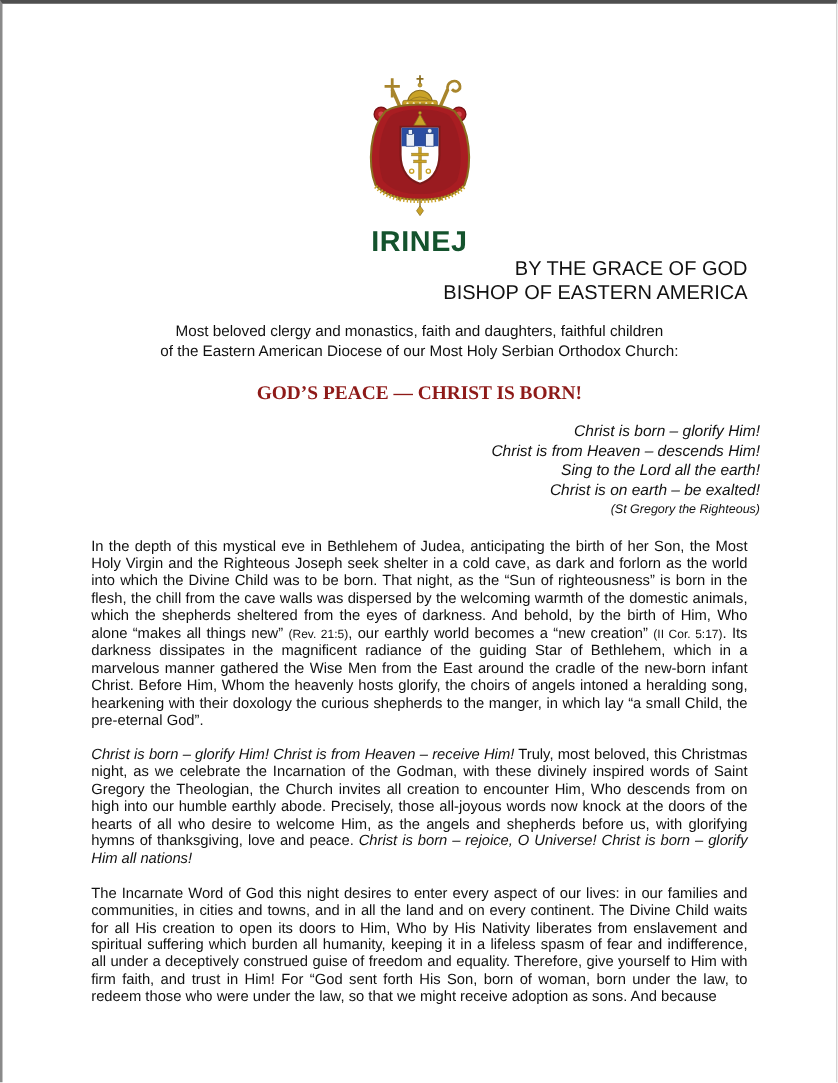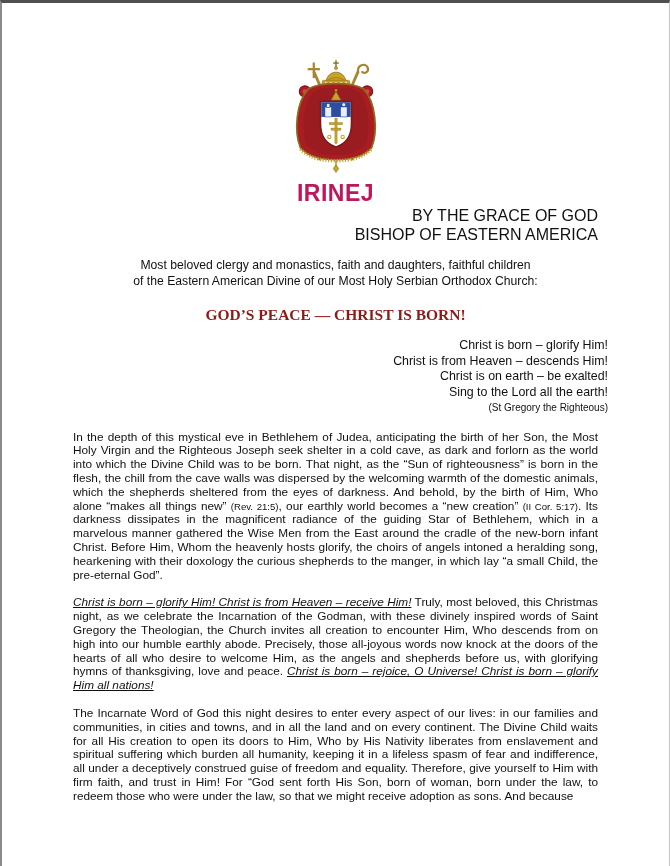--- a/index.html
+++ b/index.html
@@ -53,20 +53,21 @@
     margin: 17px 0 0 0;
     text-align: center;
     font-size: 15.5px;
     line-height: 17px;
     font-weight: bold;
     font-family: Liberation Serif, serif;
   }
   .epigraph {
     margin: 15px -10px 0 0;
     text-align: right;
+    font-style: italic;
     font-size: 12.4px;
     line-height: 15.6px;
   }
   .epigraph .attribution {
     font-size: 10px;
     line-height: 13px;
   }
   .para {
     margin: 14px 0 0 0;
     text-align: justify;
@@ -74,21 +75,20 @@
     line-height: 13.8px;
   }
   .para.first {
     margin-top: 17px;
   }
   .ref {
     font-size: 9.6px;
   }
   .em {
     font-style: italic;
-    text-decoration: underline;
   }
 </style>
 </head>
 <body>
 
 <div class="page">
   <div class="content">
 
     <svg class="crest" viewBox="0 0 180 210" aria-hidden="true">
 
@@ -138,33 +138,33 @@
       <rect x="88" y="106" width="4" height="46" fill="#c9a227" stroke="#8a6d1f" stroke-width="0.6"></rect>
       <rect x="78" y="114" width="24" height="4" fill="#c9a227" stroke="#8a6d1f" stroke-width="0.6"></rect>
       <rect x="81" y="124" width="18" height="4" fill="#c9a227" stroke="#8a6d1f" stroke-width="0.6"></rect>
       <circle cx="78" cy="140" r="3" fill="none" stroke="#c9a227" stroke-width="2"></circle>
       <circle cx="102" cy="140" r="3" fill="none" stroke="#c9a227" stroke-width="2"></circle>
 
       <line x1="90" y1="183" x2="90" y2="192" stroke="#8a6d1f" stroke-width="2"></line>
       <path d="M90,190 l5,7 l-5,7 l-5,-7 z" fill="#c9a227" stroke="#8a6d1f"></path>
     </svg>
 
-    <h1 class="title" style="color: #be185d;">IRINEJ</h1>
+    <h1 class="title" style="color: #14532d;">IRINEJ</h1>
     <div class="subtitle">BY THE GRACE OF GOD</div>
     <div class="subtitle">BISHOP OF EASTERN AMERICA</div>
 
-    <p class="salutation"><span>Most beloved clergy and monastics, faith and daughters, faithful children</span><br><span>of the Eastern American Divine of our Most Holy Serbian Orthodox Church:</span></p>
+    <p class="salutation"><span>Most beloved clergy and monastics, faith and daughters, faithful children</span><br><span>of the Eastern American Diocese of our Most Holy Serbian Orthodox Church:</span></p>
 
     <h2 class="heading" style="color: rgb(142, 26, 24);">GOD’S PEACE — CHRIST IS BORN!</h2>
 
     <div class="epigraph">
       <div>Christ is born – glorify Him!</div>
       <div>Christ is from Heaven – descends Him!</div>
+      <div>Sing to the Lord all the earth!</div>
       <div>Christ is on earth – be exalted!</div>
-      <div>Sing to the Lord all the earth!</div>
       <div class="attribution">(St Gregory the Righteous)</div>
     </div>
 
     <p class="para first"><span>In the depth of this mystical eve in Bethlehem of Judea, anticipating the birth of her Son, the Most Holy Virgin and the Righteous Joseph seek shelter in a cold cave, as dark and forlorn as the world into which the Divine Child was to be born. That night, as the “Sun of righteousness” is born in the flesh, the chill from the cave walls was dispersed by the welcoming warmth of the domestic animals, which the shepherds sheltered from the eyes of darkness. And behold, by the birth of Him, Who alone “makes all things new” </span><span class="ref">(Rev. 21:5)</span><span>, our earthly world becomes a “new creation” </span><span class="ref">(II Cor. 5:17)</span><span>. Its darkness dissipates in the magnificent radiance of the guiding Star of Bethlehem, which in a marvelous manner gathered the Wise Men from the East around the cradle of the new-born infant Christ. Before Him, Whom the heavenly hosts glorify, the choirs of angels intoned a heralding song, hearkening with their doxology the curious shepherds to the manger, in which lay “a small Child, the pre-eternal God”.</span></p>
 
     <p class="para"><span class="em">Christ is born – glorify Him! Christ is from Heaven – receive Him!</span><span> Truly, most beloved, this Christmas night, as we celebrate the Incarnation of the Godman, with these divinely inspired words of Saint Gregory the Theologian, the Church invites all creation to encounter Him, Who descends from on high into our humble earthly abode. Precisely, those all-joyous words now knock at the doors of the hearts of all who desire to welcome Him, as the angels and shepherds before us, with glorifying hymns of thanksgiving, love and peace. </span><span class="em">Christ is born – rejoice, O Universe! Christ is born – glorify Him all nations!</span></p>
 
     <p class="para"><span>The Incarnate Word of God this night desires to enter every aspect of our lives: in our families and communities, in cities and towns, and in all the land and on every continent. The Divine Child waits for all His creation to open its doors to Him, Who by His Nativity liberates from enslavement and spiritual suffering which burden all humanity, keeping it in a lifeless spasm of fear and indifference, all under a deceptively construed guise of freedom and equality. Therefore, give yourself to Him with firm faith, and trust in Him! For “God sent forth His Son, born of woman, born under the law, to redeem those who were under the law, so that we might receive adoption as sons. And because</span></p>
 
   </div>

